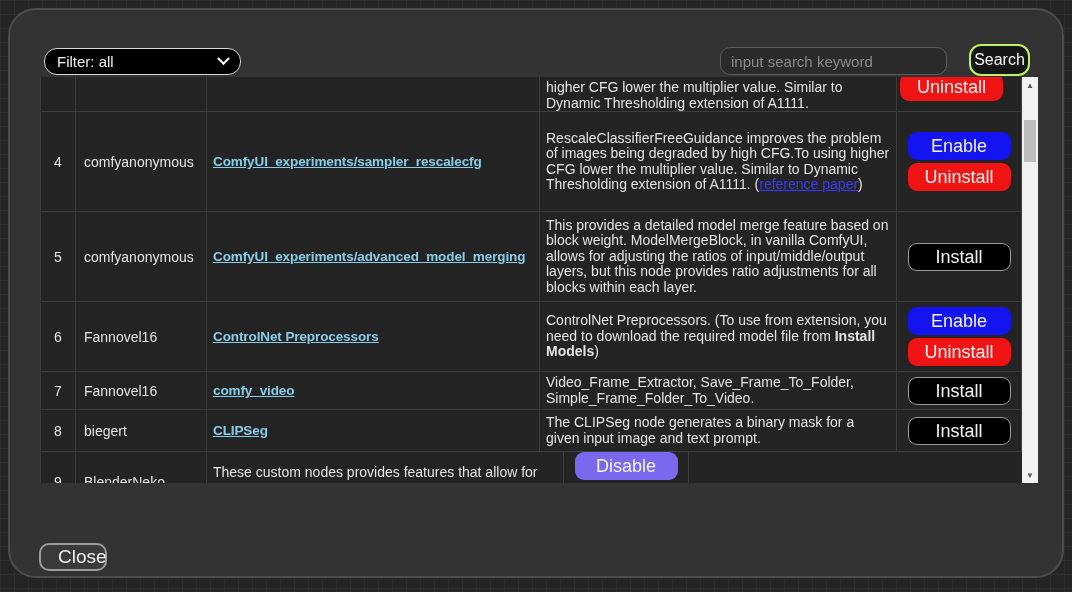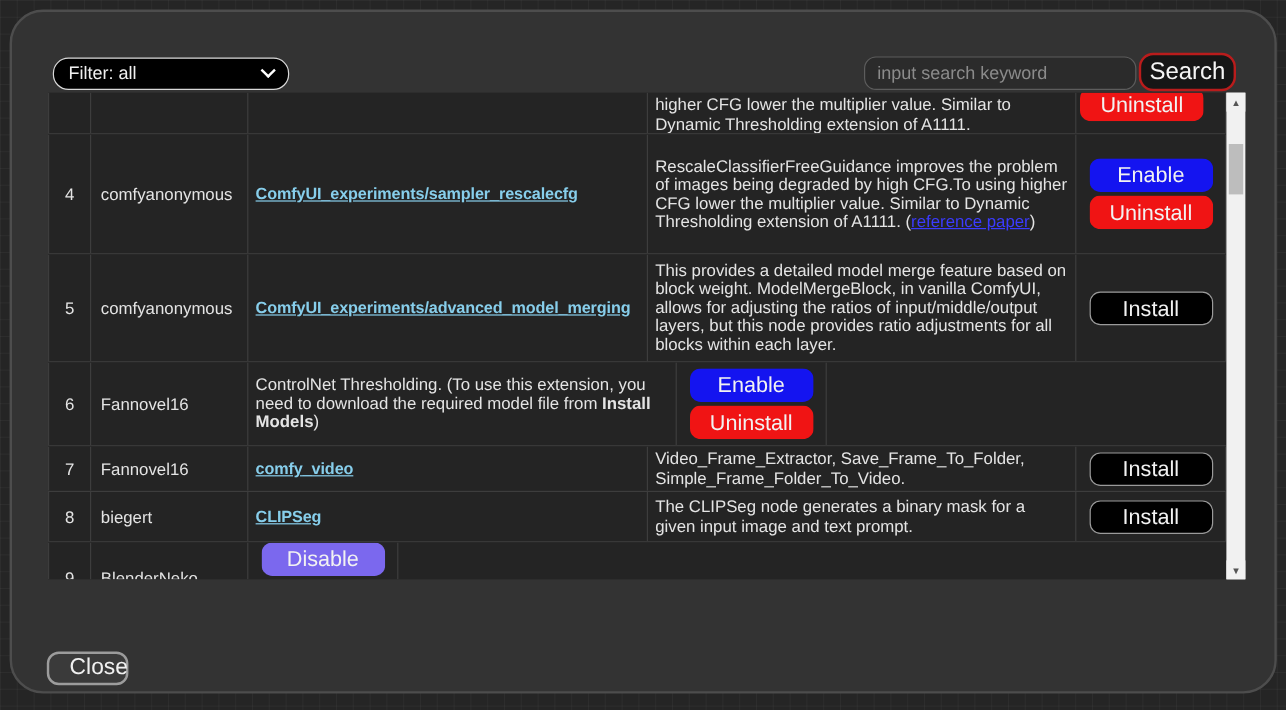--- a/index.html
+++ b/index.html
@@ -29,23 +29,23 @@
     transform:rotate(45deg) translate(-2px,-2px); margin-left:6px;
   }
   .search-input {
     position:absolute; top:37px; right:115px; width:227px; height:28px;
     background:#2b2b2b; border:1px solid #5d5d5d; border-radius:10px;
     color:#ddd; font-size:15px; padding:0 10px; outline:none;
     font-family:"Liberation Sans", sans-serif;
   }
   .search-input::placeholder { color:#8b8b8b; }
   .search-btn {
-    position:absolute; top:34px; right:32px; width:81px; height:32px;
-    background:#161616; border:2px solid #b91c1c; border-radius:12px;
-    color:#f5f5f5; font-size:20px; cursor:pointer;
+    position:absolute; top:34px; right:32px; width:61px; height:32px;
+    background:#161616; border:2px solid #bef264; border-radius:12px;
+    color:#f5f5f5; font-size:16px; cursor:pointer;
     font-family:"Liberation Sans", sans-serif; line-height:26px;
   }
   
   .table-viewport {
     position:absolute; left:30px; top:67px; width:998px; height:406px;
     overflow:hidden;
   }
   .rows { position:absolute; left:0; top:0; width:982px; }
   .trow {
     display:flex; width:982px; overflow:hidden;
@@ -180,22 +180,25 @@
             <button class="btn btn-install">Install</button>
           </div>
         </div>
         <div class="trow">
           <div class="cell c-id">
             <span class="cv">6</span>
           </div>
           <div class="cell c-author">
             <span class="cv">Fannovel16</span>
           </div>
-          <div class="cell c-desc">
-            <span class="desc-inner"><span>ControlNet Thresholding. (To use this extension, you need to download the required model file from </span><span class="seg-bold">Install Models</span><span>)</span></span>
+          <div class="cell c-title">
+            <span class="title-link cv">ControlNet Preprocessors</span>
+          </div>
+          <div class="cell c-desc">
+            <span class="desc-inner"><span>ControlNet Preprocessors. (To use from extension, you need to download the required model file from </span><span class="seg-bold">Install Models</span><span>)</span></span>
           </div>
           <div class="cell c-act">
             <button class="btn btn-enable">Enable</button>
             <button class="btn btn-uninstall">Uninstall</button>
           </div>
         </div>
         <div class="trow">
           <div class="cell c-id">
             <span class="cv">7</span>
           </div>
@@ -228,20 +231,23 @@
           <div class="cell c-act">
             <button class="btn btn-install">Install</button>
           </div>
         </div>
         <div class="trow partial-bottom">
           <div class="cell c-id">
             <span class="cv">9</span>
           </div>
           <div class="cell c-author">
             <span class="cv">BlenderNeko</span>
+          </div>
+          <div class="cell c-desc">
+            <span class="desc-inner"><span>These custom nodes provides features that allow for</span></span>
           </div>
           <div class="cell c-act">
             <button class="btn btn-disable">Disable</button>
           </div>
         </div>
       </div>
     <div class="sbar">
       <div class="arrow arrow-up">▲</div>
       <div class="sthumb"></div>
       <div class="arrow arrow-down">▼</div>

